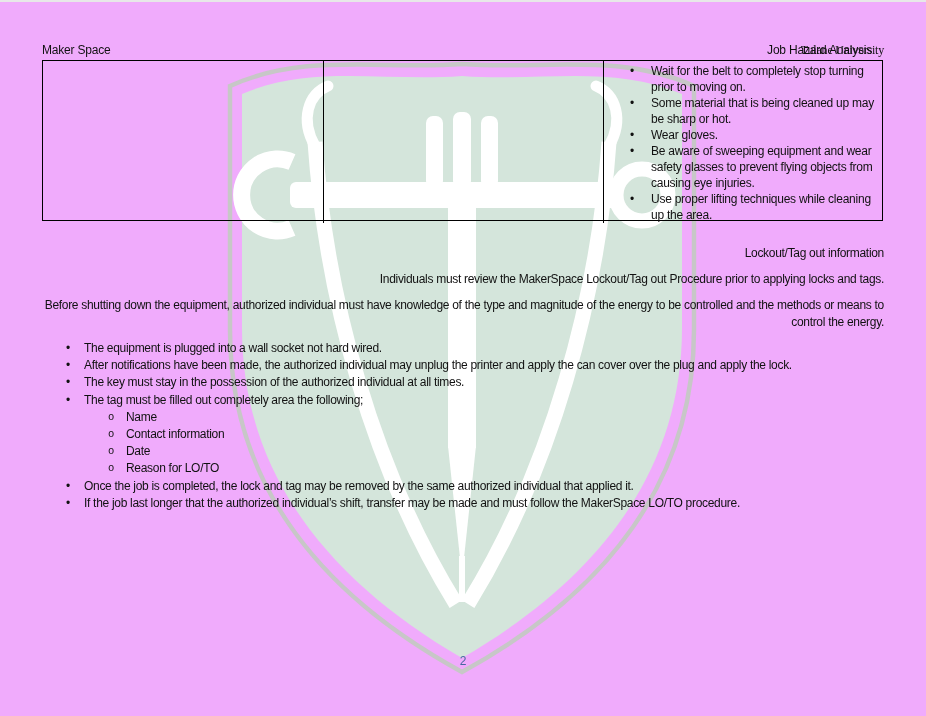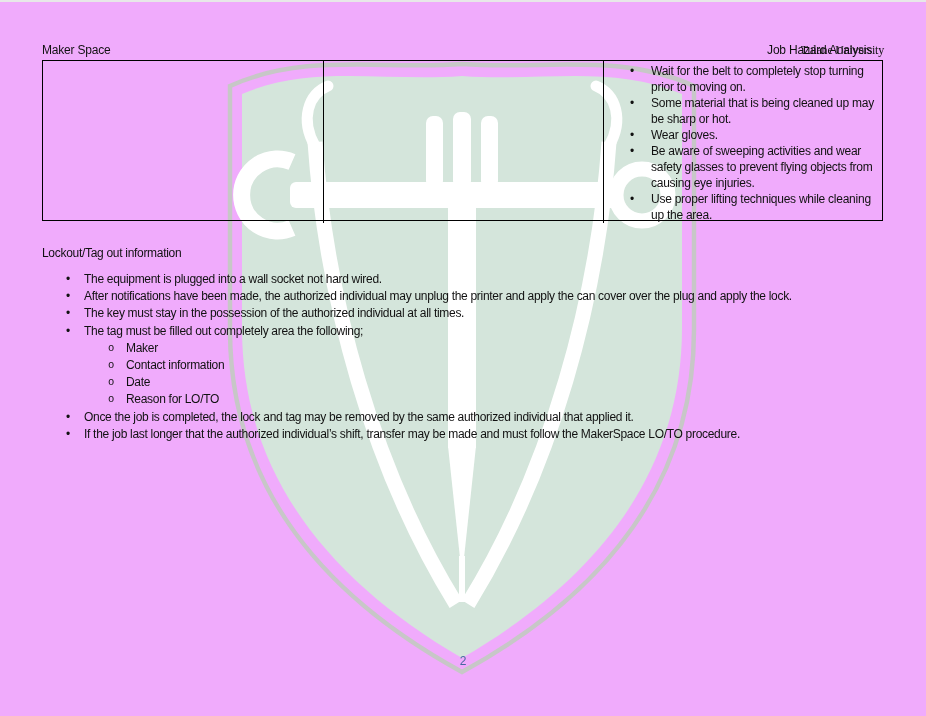--- a/index.html
+++ b/index.html
@@ -36,21 +36,21 @@
   .cell-list{padding:2px 4px 0 26px;font-size:12px;line-height:16px;letter-spacing:-0.25px;}
   .cell-list .li{display:flex;}
   .cell-list .marker{width:21px;flex:0 0 21px;}
   .cell-list .txt{flex:1;}
 
   
   .body-block{
     position:absolute;left:42px;top:243px;width:842px;
     font-size:12px;line-height:17px;letter-spacing:-0.3px;
   }
-  .body-block p{margin:0 0 9px 0;}
+  .body-block p{margin:0 0 9px 0;text-align:right;}
   .sec-title{margin:0 0 10px 0;}
 
   .lo-list{margin-top:1px;}
   .lo-list .li{display:flex;line-height:17.2px;}
   .lo-list .li[data-level="1"]{padding-left:24px;}
   .lo-list .li[data-level="2"]{padding-left:66px;}
   .lo-list .marker{width:18px;flex:0 0 18px;}
   .lo-list .li[data-level="2"] .marker{font-family:"Liberation Mono",monospace;font-size:10.5px;}
   .lo-list .txt{flex:1;}
 
@@ -115,37 +115,39 @@
             <span class="txt">Some material that is being cleaned up may be sharp or hot.</span>
           </div>
 
           <div class="li">
             <span class="marker">•</span>
             <span class="txt">Wear gloves.</span>
           </div>
 
           <div class="li">
             <span class="marker">•</span>
-            <span class="txt">Be aware of sweeping activities and wear safety glasses to prevent flying objects from causing eye injuries.</span>
+            <span class="txt">Be aware of sweeping equipment and wear safety glasses to prevent flying objects from causing eye injuries.</span>
           </div>
 
           <div class="li">
             <span class="marker">•</span>
             <span class="txt">Use proper lifting techniques while cleaning up the area.</span>
           </div>
         </div>
     </div>
 
     <div class="body-block">
       <p class="sec-title">Lockout/Tag out information</p>
 
       <div>
 
 
-
+          <p>Individuals must review the MakerSpace Lockout/Tag out Procedure prior to applying locks and tags.</p>
+
+          <p>Before shutting down the equipment, authorized individual must have knowledge of the type and magnitude of the energy to be controlled and the methods or means to control the energy.</p>
 
         </div>
 
       <div class="lo-list">
 
           <div class="li" data-level="1">
             <span class="marker">•</span>
             <span class="txt">The equipment is plugged into a wall socket not hard wired.</span>
           </div>
 
@@ -159,21 +161,21 @@
             <span class="txt">The key must stay in the possession of the authorized individual at all times.</span>
           </div>
 
           <div class="li" data-level="1">
             <span class="marker">•</span>
             <span class="txt">The tag must be filled out completely area the following;</span>
           </div>
 
           <div class="li" data-level="2">
             <span class="marker">o</span>
-            <span class="txt">Maker</span>
+            <span class="txt">Name</span>
           </div>
 
           <div class="li" data-level="2">
             <span class="marker">o</span>
             <span class="txt">Contact information</span>
           </div>
 
           <div class="li" data-level="2">
             <span class="marker">o</span>
             <span class="txt">Date</span>

